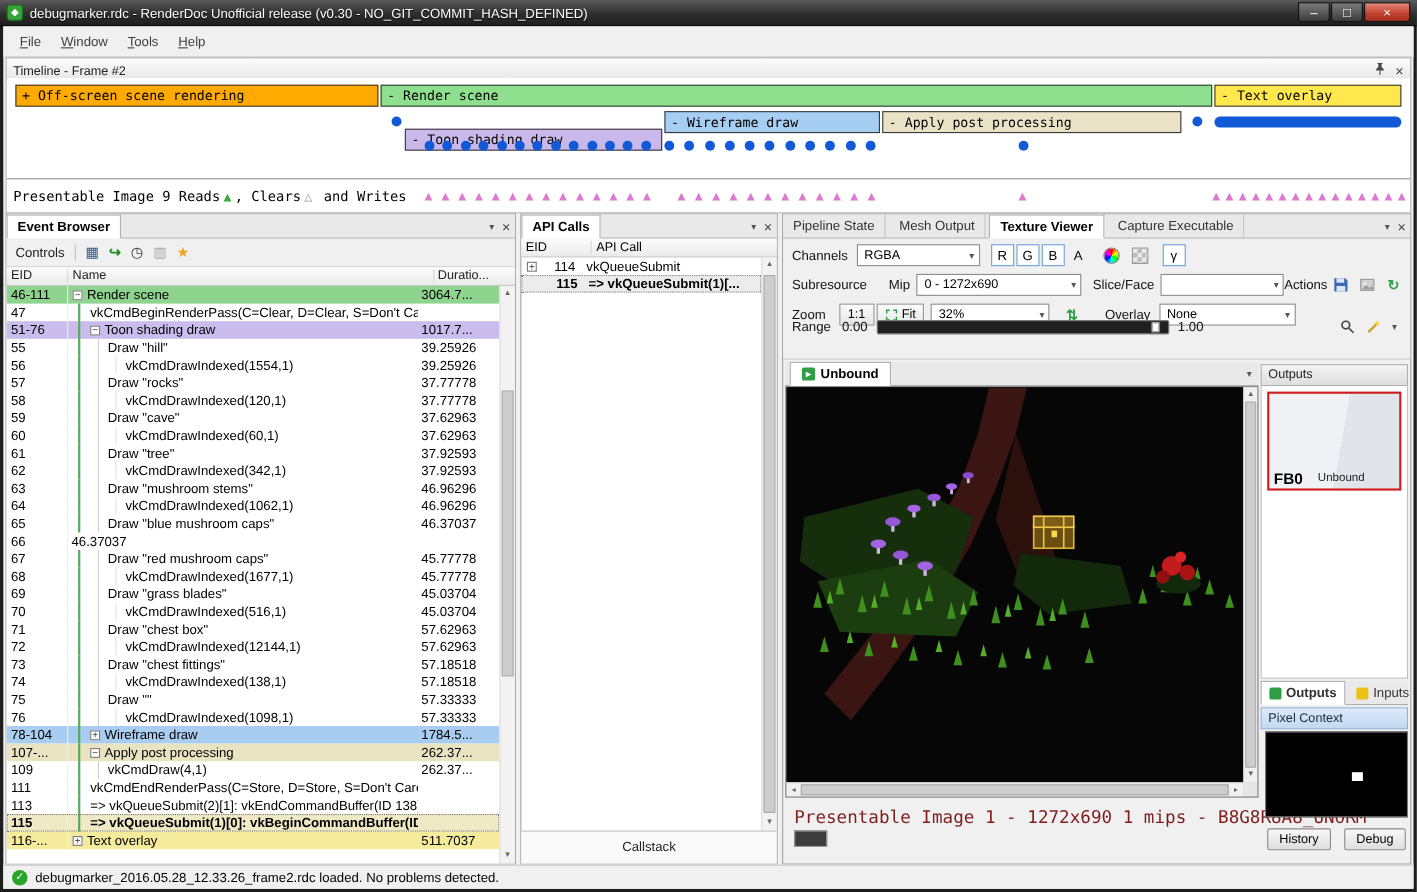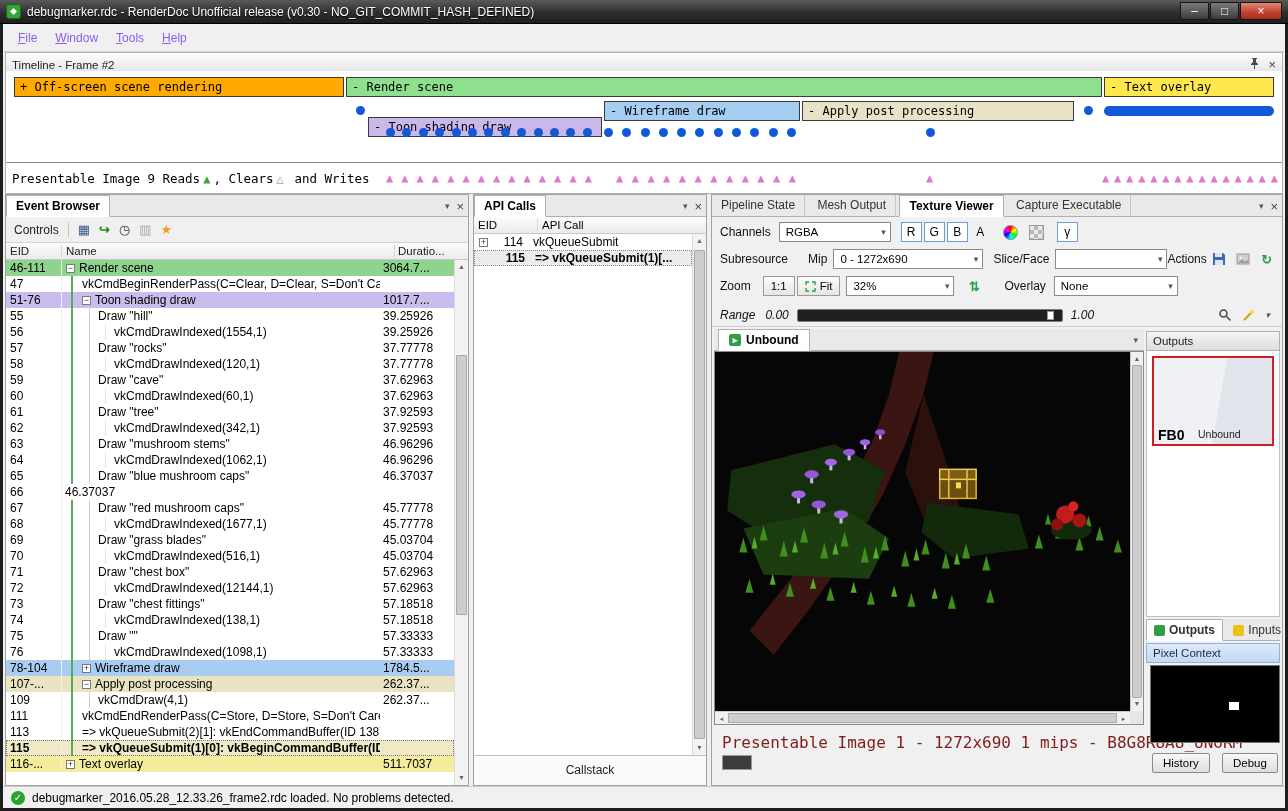--- a/index.html
+++ b/index.html
@@ -12,21 +12,21 @@
   .app-icon i { position:absolute; left:4px; top:4px; width:5px; height:5px; background:#fff; transform:rotate(45deg); display:block; }
   .title-text { color:#fff; font-size:12px; text-shadow:0 1px 1px #000; white-space:nowrap; }
   .winbtns { position:absolute; right:6px; top:2px; display:flex; gap:1px; }
   .wb { width:29px; height:18px; background:linear-gradient(#7a7a7a,#3c3c3c); border:1px solid #141414; color:#fff; text-align:center; line-height:16px; font-size:12px; border-radius:0 0 3px 3px; cursor:default; }
   .wb.close { width:42px; background:linear-gradient(#e28877,#c0402e 60%,#a62f1f); }
 
   
   .client { position:absolute; left:3px; top:24px; width:1282px; height:784px; background:#f0f0f0; }
 
   .menubar { position:absolute; left:0; top:0; width:100%; height:28px; background:#f0f0f0; border-bottom:1px solid #d6d6d6; display:flex; align-items:center; padding-left:6px; }
-  .menu-item { padding:4px 9px; color:#8b5cf6; }
+  .menu-item { padding:4px 9px; color:#404040; }
 
   
   .tl-panel { position:absolute; left:2px; top:28px; width:1278px; height:142px; }
   .tl-header { height:25px; background:linear-gradient(#fdfdfd,#e2e2e2); border:1px solid #b2b2b2; display:flex; align-items:center; padding:0 6px; font-size:11.5px; color:#222; }
   .tl-hicons { margin-left:auto; display:flex; align-items:center; gap:8px; color:#444; }
   .tl-hicons .xi { font-size:13px; line-height:12px; }
   .tl-body { position:absolute; left:0; top:19px; right:0; bottom:0; background:#fff; border:1px solid #b2b2b2; border-top:none; overflow:hidden; }
   .tl-bar { position:absolute; height:20px; border:1px solid #3a3a3a; font-family:"DejaVu Sans Mono",monospace; font-size:12px; line-height:18px; padding-left:5px; white-space:nowrap; overflow:hidden; }
   #bar-offscreen { left:8px;   top:6px;  width:330px; }
   #bar-render    { left:340px; top:6px;  width:756px; }
@@ -104,21 +104,21 @@
   .api-row .exp { margin-right:3px; }
   .api-eid { width:32px; text-align:right; margin-right:10px; flex:none; }
   .api-row.selected { background:#ececec; outline:1px dotted #888; outline-offset:-1px; font-weight:bold; }
   .api-row.selected .api-eid { font-weight:bold; }
   .expspace { width:14px; flex:none; }
   .callstack { position:absolute; left:0; right:0; bottom:0; height:30px; border-top:1px solid #c0c0c0; background:#fafafa; text-align:center; line-height:28px; color:#222; }
 
   
   .rp-toolbar { position:absolute; top:22px; left:0; right:0; height:110px; background:#f0f0f0; border-bottom:1px solid #cfcfcf; }
   .tbrow { position:absolute; left:0; right:0; height:24px; display:flex; align-items:center; padding:0 8px; }
-  #tbrow1 { top:3px; } #tbrow2 { top:30px; } #tbrow3 { top:57px; } #tbrow4 { top:86px;font-style:italic; }
+  #tbrow1 { top:3px; } #tbrow2 { top:30px; } #tbrow3 { top:57px; } #tbrow4 { top:68px; }
   .lbl { color:#111; white-space:nowrap; }
   .combo { height:20px; background:#fff; border:1px solid #8a8a8a; display:inline-flex; align-items:center; padding-left:6px; font-size:11.5px; white-space:nowrap; overflow:hidden; flex:none; }
   .combo .cchev { margin-left:auto; padding:0 4px; color:#555; font-size:9px; }
   .w112{width:112px} .w150{width:150px} .w108{width:108px} .w124{width:124px}
   .chanbtn { width:21px; height:20px; border:1px solid #6a9fd8; background:#fff; display:inline-flex; align-items:center; justify-content:center; font-size:12px; flex:none; }
   .chanbtn.off { border-color:transparent; background:transparent; }
   .iconbtn { width:24px; height:20px; display:inline-flex; align-items:center; justify-content:center; flex:none; }
   .wheel { width:15px; height:15px; border-radius:50%; background:conic-gradient(#f00,#ff0,#0f0,#0ff,#00f,#f0f,#f00); border:1px solid #888; }
   .checker { width:15px; height:15px; border:1px solid #999; background-image:linear-gradient(45deg,#b8b8b8 25%,transparent 25%,transparent 75%,#b8b8b8 75%),linear-gradient(45deg,#b8b8b8 25%,#eaeaea 25%,#eaeaea 75%,#b8b8b8 75%); background-size:8px 8px; background-position:0 0,4px 4px; }
   .sqbtn { height:20px; border:1px solid #9a9a9a; background:linear-gradient(#fbfbfb,#e6e6e6); padding:0 7px; display:inline-flex; align-items:center; gap:4px; font-size:11.5px; flex:none; }

